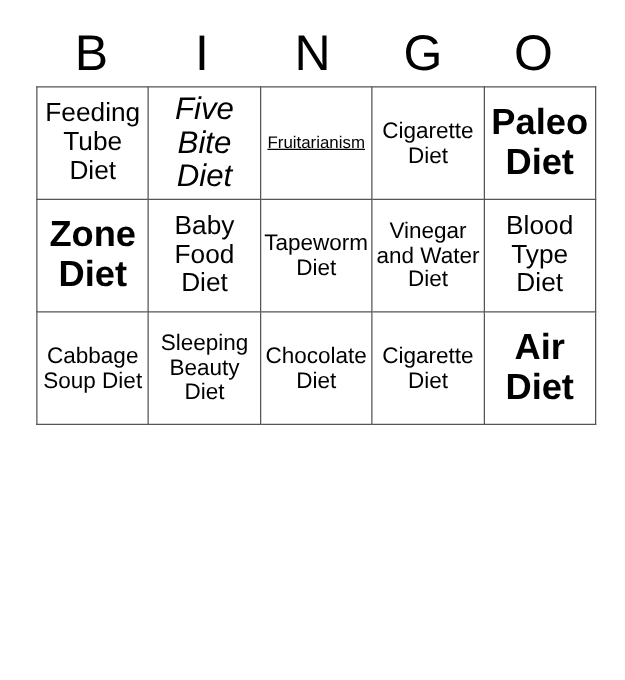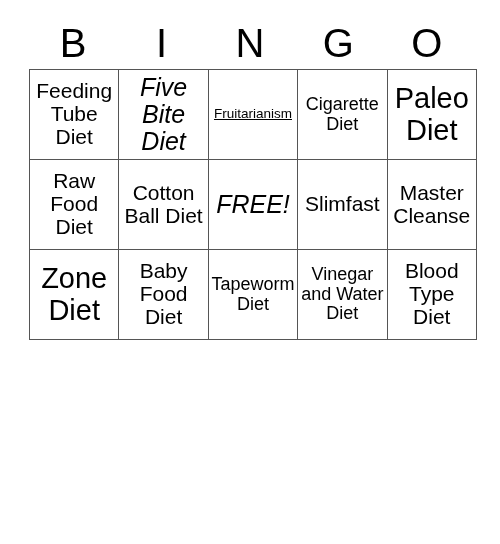--- a/index.html
+++ b/index.html
@@ -56,21 +56,21 @@
   }
   .cell-inner {
     display: block;
     width: 100%;
     line-height: 1.08;
     white-space: normal;
     word-break: break-word;
   }
 
   
-  .fs-xxl .cell-inner { font-size: 29px; }
+  .fs-xxl .cell-inner { font-size: 29px; font-weight: bold; }
   .fs-xl  .cell-inner { font-size: 25px; font-style: italic; }
   .fs-l   .cell-inner { font-size: 21px; }
   .fs-m   .cell-inner { font-size: 18px; }
   .fs-s   .cell-inner { font-size: 16px; }
   .fs-xs  .cell-inner { font-size: 13.5px; text-decoration: underline; }
 </style>
 </head>
 <body>
 
 <div class="card">
@@ -96,49 +96,49 @@
             <span class="cell-inner">Fruitarianism</span>
           </td>
         <td class="fs-m">
             <span class="cell-inner">Cigarette Diet</span>
           </td>
         <td class="fs-xxl">
             <span class="cell-inner">Paleo Diet</span>
           </td>
       </tr>
       <tr>
-        <td class="fs-l">
-            <span class="cell-inner">Raw Food Diet</span>
-          </td>
-        <td class="fs-l">
-            <span class="cell-inner">Cotton Ball Diet</span>
-          </td>
-        <td class="fs-xl">
-            <span class="cell-inner">FREE!</span>
-          </td>
-        <td class="fs-l">
-            <span class="cell-inner">Slimfast</span>
-          </td>
-        <td class="fs-l">
-            <span class="cell-inner">Master Cleanse</span>
-          </td>
-      </tr>
-      <tr>
         <td class="fs-xxl">
             <span class="cell-inner">Zone Diet</span>
           </td>
         <td class="fs-l">
             <span class="cell-inner">Baby Food Diet</span>
           </td>
         <td class="fs-m">
             <span class="cell-inner">Tapeworm Diet</span>
           </td>
         <td class="fs-m">
             <span class="cell-inner">Vinegar and Water Diet</span>
           </td>
         <td class="fs-l">
             <span class="cell-inner">Blood Type Diet</span>
           </td>
       </tr>
+      <tr>
+        <td class="fs-m">
+            <span class="cell-inner">Cabbage Soup Diet</span>
+          </td>
+        <td class="fs-m">
+            <span class="cell-inner">Sleeping Beauty Diet</span>
+          </td>
+        <td class="fs-m">
+            <span class="cell-inner">Chocolate Diet</span>
+          </td>
+        <td class="fs-m">
+            <span class="cell-inner">Cigarette Diet</span>
+          </td>
+        <td class="fs-xxl">
+            <span class="cell-inner">Air Diet</span>
+          </td>
+      </tr>
     </tbody>
   </table>
 
 </div>
 
 </body></html>

